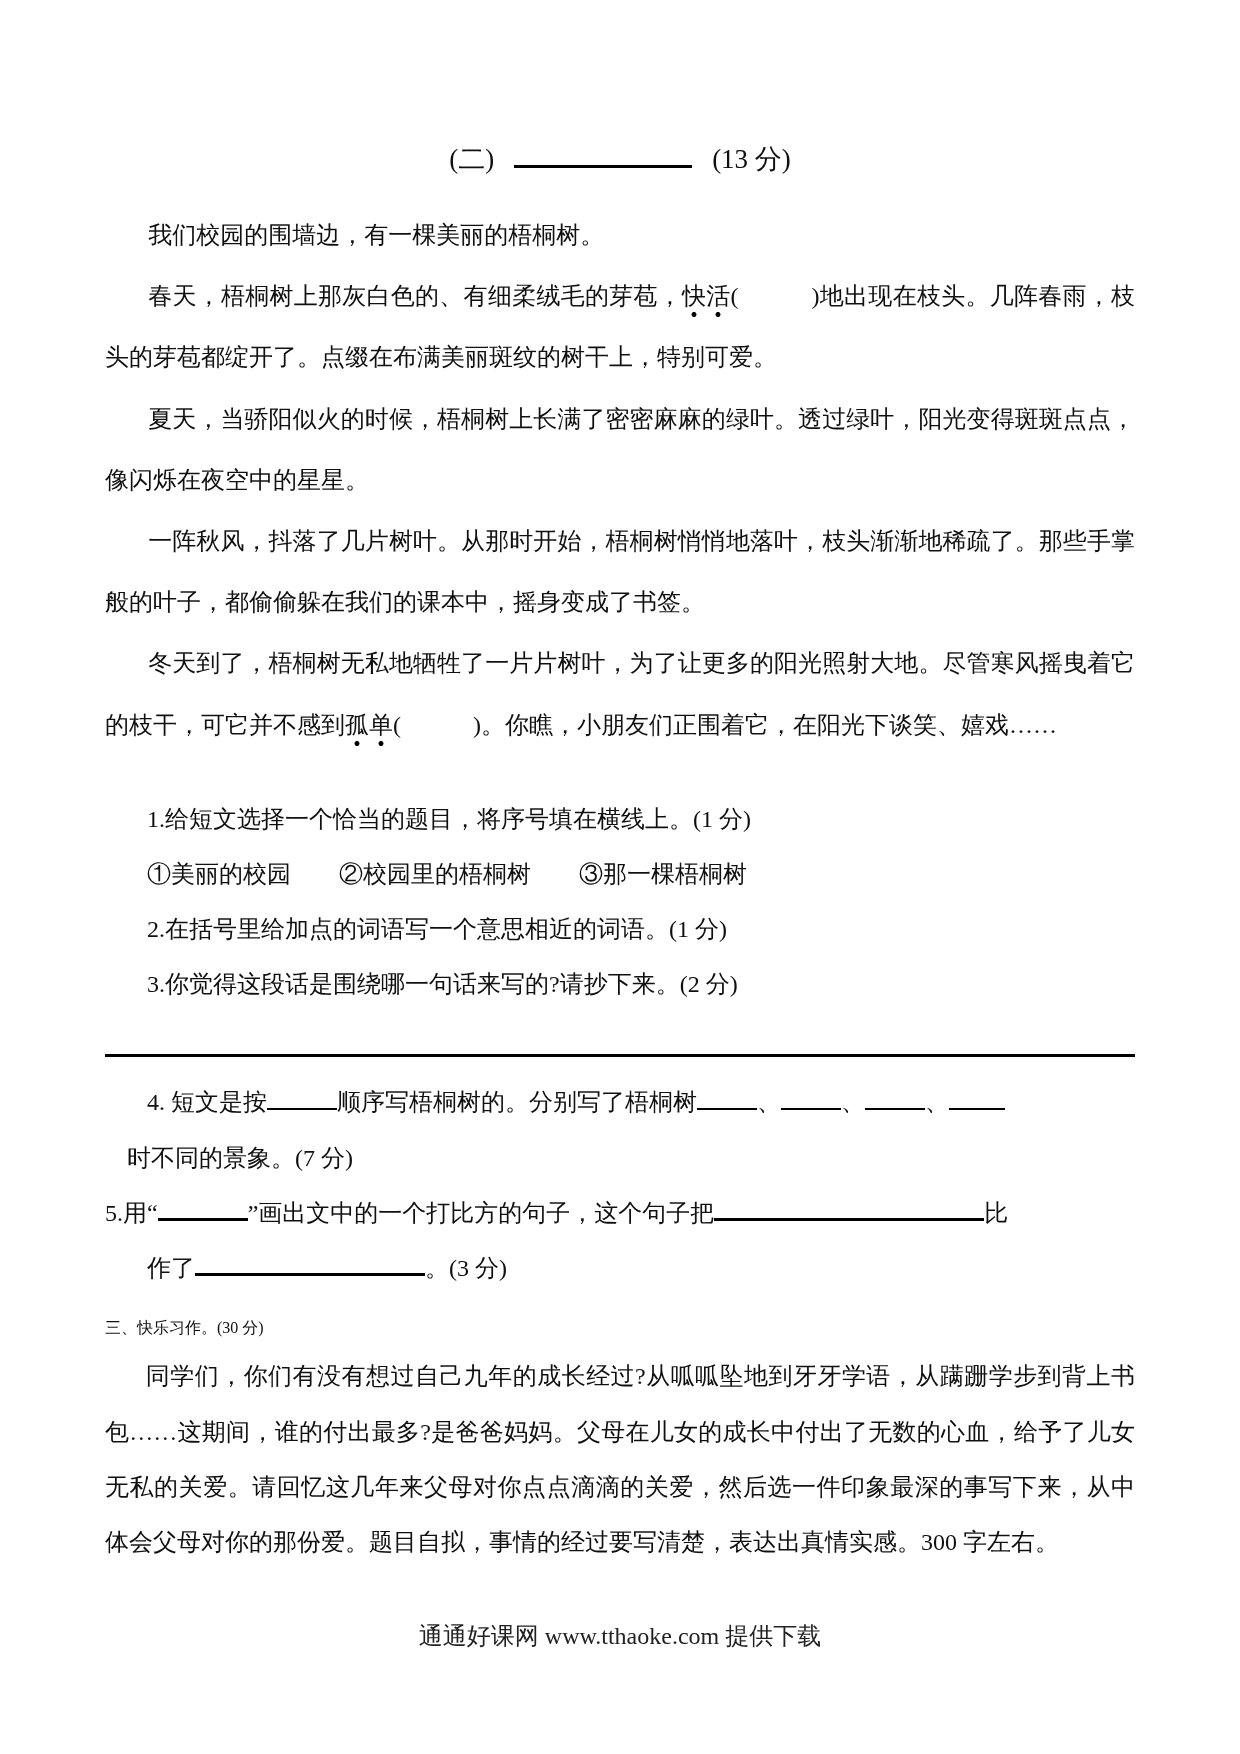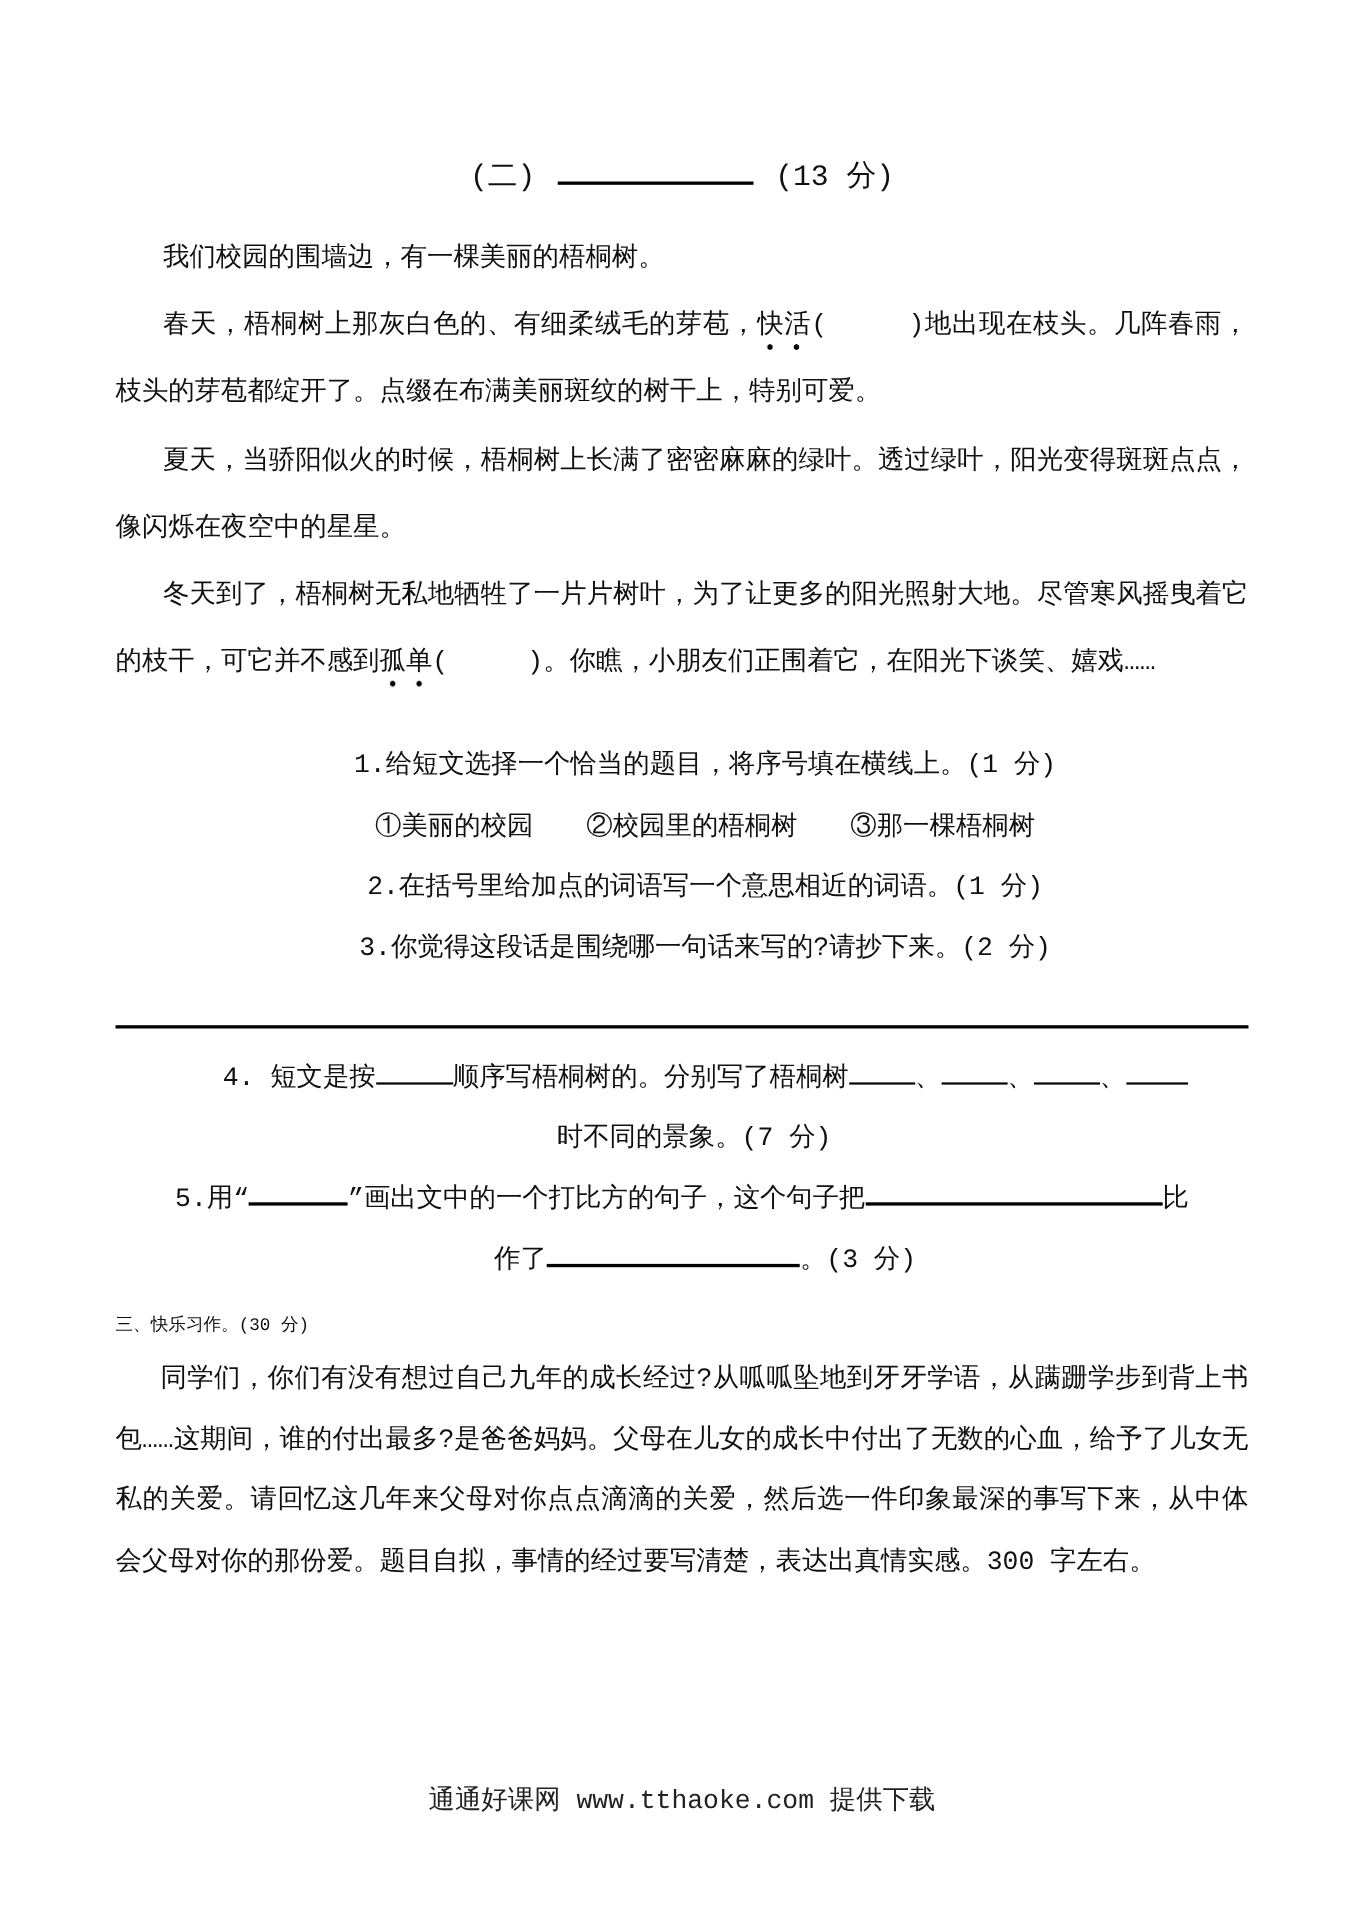--- a/index.html
+++ b/index.html
@@ -3,21 +3,21 @@
 <meta charset="utf-8">
 <style>
   html,body { margin:0; padding:0; background:#ffffff; }
   .page {
     position:relative;
     width:1240px; height:1754px;
     box-sizing:border-box;
     padding:138px 105px 0 105px;
     background:#ffffff;
     color:#101010;
-    font-family:Liberation Mono, monospace;
+    font-family:Liberation Serif, serif;
     font-size:24px;
     overflow:hidden;
   }
   .section2-heading {
     text-align:center;
     font-size:27px;
     margin:0 0 28px 0;
     white-space:nowrap;
   }
   .blank {
@@ -30,21 +30,21 @@
   .passage { text-align:justify; line-height:2.55; }
   .passage p { margin:0; text-indent:1.8em; }
   .emph {
     background-image:radial-gradient(circle, #000 2.2px, rgba(0,0,0,0) 2.8px);
     background-size:24px 7px;
     background-repeat:repeat-x;
     background-position:left bottom;
     padding-bottom:9px;
   }
   .questions { margin-top:36px; line-height:2.3; }
-  .questions p { margin:0; padding-left:42px; text-align:center; }
+  .questions p { margin:0; padding-left:42px; text-align:left; }
   .questions p.no-indent { padding-left:0; }
   .questions p.small-indent { padding-left:22px; }
   .answer-line {
     height:42px;
     border-bottom:3px solid #000;
     margin:0 0 18px 0;
   }
   .w56 { width:56px; }
   .w60 { width:60px; }
   .w70 { width:70px; }
@@ -74,20 +74,21 @@
 <div class="page">
 
   <div class="section2-heading">
     <span>(二)</span><span class="blank title-blank"></span><span>(13 分)</span>
   </div>
 
   <div class="passage">
     <p><span>我们校园的围墙边，有一棵美丽的梧桐树。</span></p>
     <p><span>春天，梧桐树上那灰白色的、有细柔绒毛的芽苞，</span><span class="emph">快活</span><span>(　　　)地出现在枝头。几阵春雨，枝头的芽苞都绽开了。点缀在布满美丽斑纹的树干上，特别可爱。</span></p>
     <p><span>夏天，当骄阳似火的时候，梧桐树上长满了密密麻麻的绿叶。透过绿叶，阳光变得斑斑点点，像闪烁在夜空中的星星。</span></p>
+    <p><span>一阵秋风，抖落了几片树叶。从那时开始，梧桐树悄悄地落叶，枝头渐渐地稀疏了。那些手掌般的叶子，都偷偷躲在我们的课本中，摇身变成了书签。</span></p>
     <p><span>冬天到了，梧桐树无私地牺牲了一片片树叶，为了让更多的阳光照射大地。尽管寒风摇曳着它的枝干，可它并不感到</span><span class="emph">孤单</span><span>(　　　)。你瞧，小朋友们正围着它，在阳光下谈笑、嬉戏……</span></p>
   </div>
 
   <div class="questions">
     <p>1.给短文选择一个恰当的题目，将序号填在横线上。(1 分)</p>
     <p>①美丽的校园　　②校园里的梧桐树　　③那一棵梧桐树</p>
     <p>2.在括号里给加点的词语写一个意思相近的词语。(1 分)</p>
     <p>3.你觉得这段话是围绕哪一句话来写的?请抄下来。(2 分)</p>
 
     <div class="answer-line"></div>

